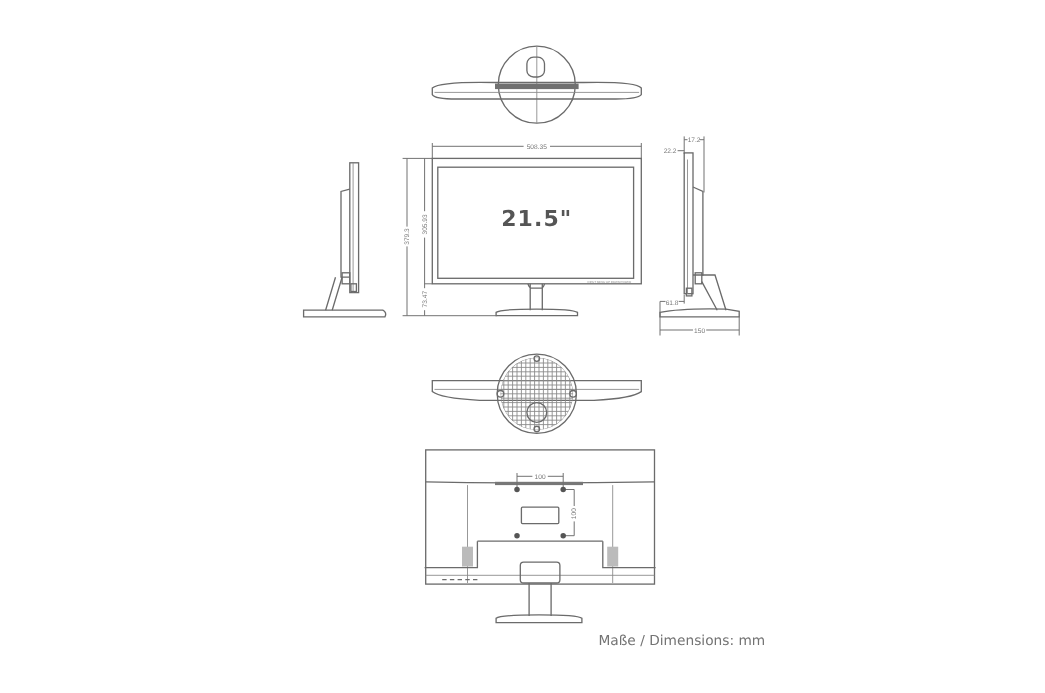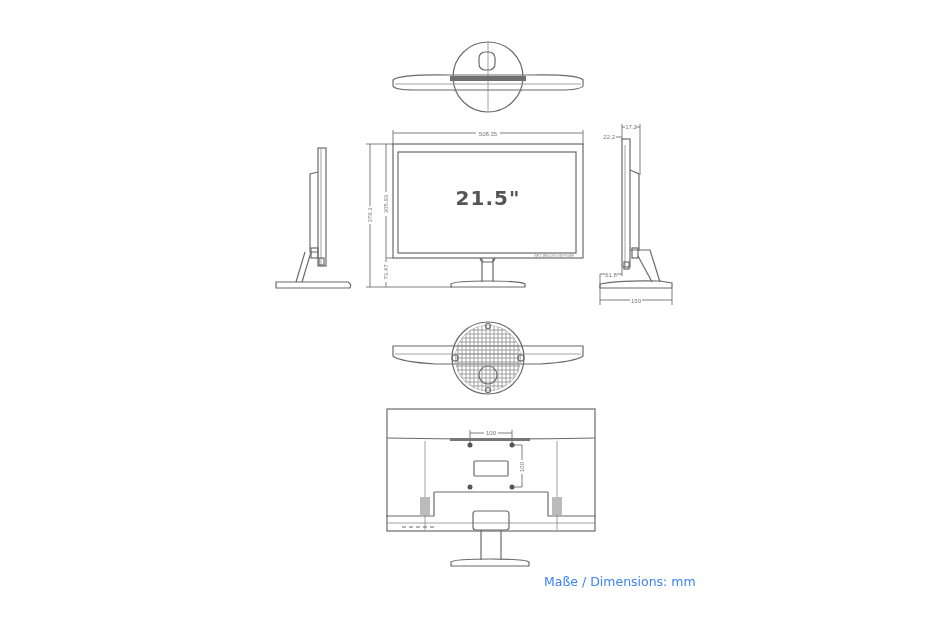--- a/index.html
+++ b/index.html
@@ -4,21 +4,21 @@
 <style>
   html, body { margin: 0; padding: 0; background: #ffffff; }
   body { width: 950px; height: 630px; position: relative; overflow: hidden; font-family: "Liberation Sans", sans-serif; }
   svg { position: absolute; left: 0; top: 0; }
   .ln { stroke: #6b6b6b; fill: none; stroke-width: 1.2; }
   .ln2 { stroke: #8a8a8a; fill: none; stroke-width: 0.8; }
   .dim { stroke: #707070; fill: none; stroke-width: 0.9; }
   .dimtxt { font-family: "Liberation Sans", sans-serif; font-size: 6px; fill: #777777; }
   .big { font-family: "DejaVu Sans", sans-serif; font-weight: bold; font-size: 20px; fill: #555555; letter-spacing: 1px; }
   .tiny { font-family: "Liberation Sans", sans-serif; font-size: 2.6px; fill: #888888; }
-  .caption { position: absolute; left: 544px; top: 574px; font-family: "DejaVu Sans", sans-serif; font-size: 12.5px; color: #3b82f6; white-space: nowrap; }
+  .caption { position: absolute; left: 544px; top: 574px; font-family: "DejaVu Sans", sans-serif; font-size: 12.5px; color: #737373; white-space: nowrap; }
 </style>
 </head>
 <body>
 
 <svg width="950" height="630" viewBox="0 0 950 630">
 
   <g>
     <circle class="ln" cx="488" cy="77" r="35"></circle>
     <line class="ln2" x1="488" y1="42" x2="488" y2="112"></line>
     <rect class="ln" x="479" y="52" width="16" height="18" rx="6"></rect>

